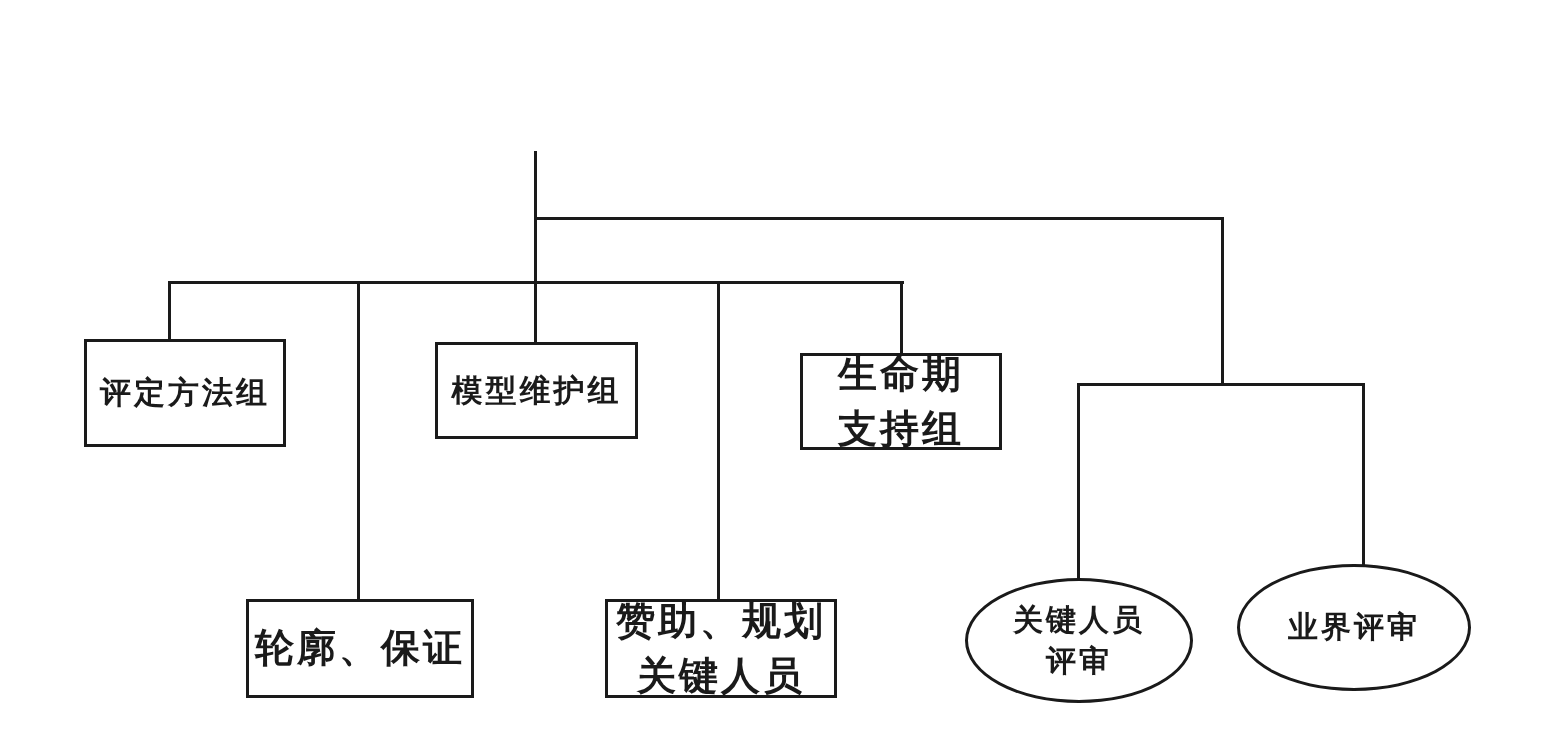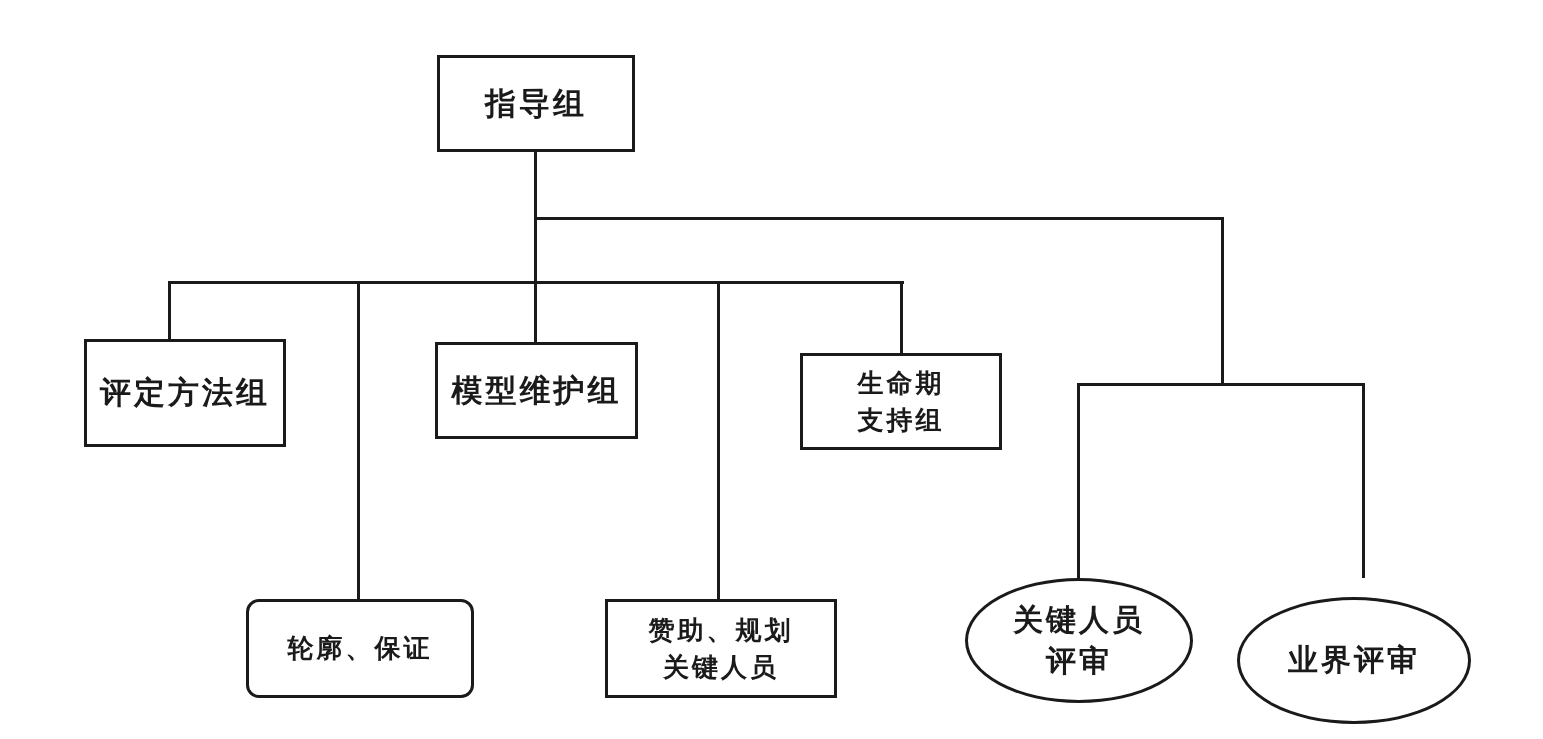--- a/index.html
+++ b/index.html
@@ -26,21 +26,21 @@
     flex-direction: column;
     align-items: center;
     justify-content: center;
     font-weight: 700;
     font-size: 31px;
     letter-spacing: 3px;
     line-height: 1.35;
     text-align: center;
     z-index: 2;
   }
-  .node-box.two-line { font-size: 26px; line-height: 1.4; }
+  .node-box.two-line { font-size: 39px; line-height: 1.4; }
   .node-ellipse {
     position: absolute;
     border: 3px solid var(--line-color);
     border-radius: 50%;
     background: var(--bg-color);
     display: flex;
     flex-direction: column;
     align-items: center;
     justify-content: center;
     font-weight: 700;
@@ -53,24 +53,24 @@
   .line {
     position: absolute;
     background: var(--line-color);
     z-index: 1;
   }
   
   #node-root        { left: 437px; top: 55px;  width: 198px; height: 97px; }
   #node-assessment  { left: 68px;  top: 339px; width: 202px; height: 108px; margin-left: 16px; }
   #node-model       { left: 435px; top: 342px; width: 203px; height: 97px; }
   #node-lifecycle   { left: 800px; top: 353px; width: 202px; height: 97px; }
-  #node-profile     { left: 246px; top: 599px; width: 228px; height: 99px; border-radius: 13px; }
+  #node-profile     { left: 246px; top: 599px; width: 228px; height: 99px; }
   #node-sponsor     { left: 605px; top: 599px; width: 232px; height: 99px; }
   #node-key-review  { left: 965px; top: 578px; width: 228px; height: 125px; text-align: right; }
-  #node-industry    { left: 1237px; top: 597px; width: 234px; height: 127px; }
+  #node-industry    { left: 1237px; top: 564px; width: 234px; height: 127px; }
   
   #line-v-root      { left: 534px;  top: 151px; width: 3px;   height: 204px; }
   #line-h-level1    { left: 534px;  top: 217px; width: 690px; height: 3px; }
   #line-v-right     { left: 1221px; top: 217px; width: 3px;   height: 169px; }
   #line-h-level2    { left: 168px;  top: 281px; width: 736px; height: 3px; }
   #line-v-assessment{ left: 168px;  top: 281px; width: 3px;   height: 74px; }
   #line-v-profile   { left: 357px;  top: 281px; width: 3px;   height: 318px; }
   #line-v-sponsor   { left: 717px;  top: 281px; width: 3px;   height: 318px; }
   #line-v-lifecycle { left: 900px;  top: 281px; width: 3px;   height: 72px; }
   #line-h-review    { left: 1077px; top: 383px; width: 288px; height: 3px; }
@@ -87,23 +87,20 @@
   <div class="line" id="line-v-right"></div>
   <div class="line" id="line-h-level2"></div>
   <div class="line" id="line-v-assessment"></div>
   <div class="line" id="line-v-profile"></div>
   <div class="line" id="line-v-sponsor"></div>
   <div class="line" id="line-v-lifecycle"></div>
   <div class="line" id="line-h-review"></div>
   <div class="line" id="line-v-key"></div>
   <div class="line" id="line-v-industry"></div>
 
-  <div class="node-box" id="node-root">
-    <span>指导组</span>
-  </div>
 
   <div class="node-box" id="node-assessment">
     <span>评定方法组</span>
   </div>
 
   <div class="node-box" id="node-model">
     <span>模型维护组</span>
   </div>
 
   <div class="node-box two-line" id="node-lifecycle">

